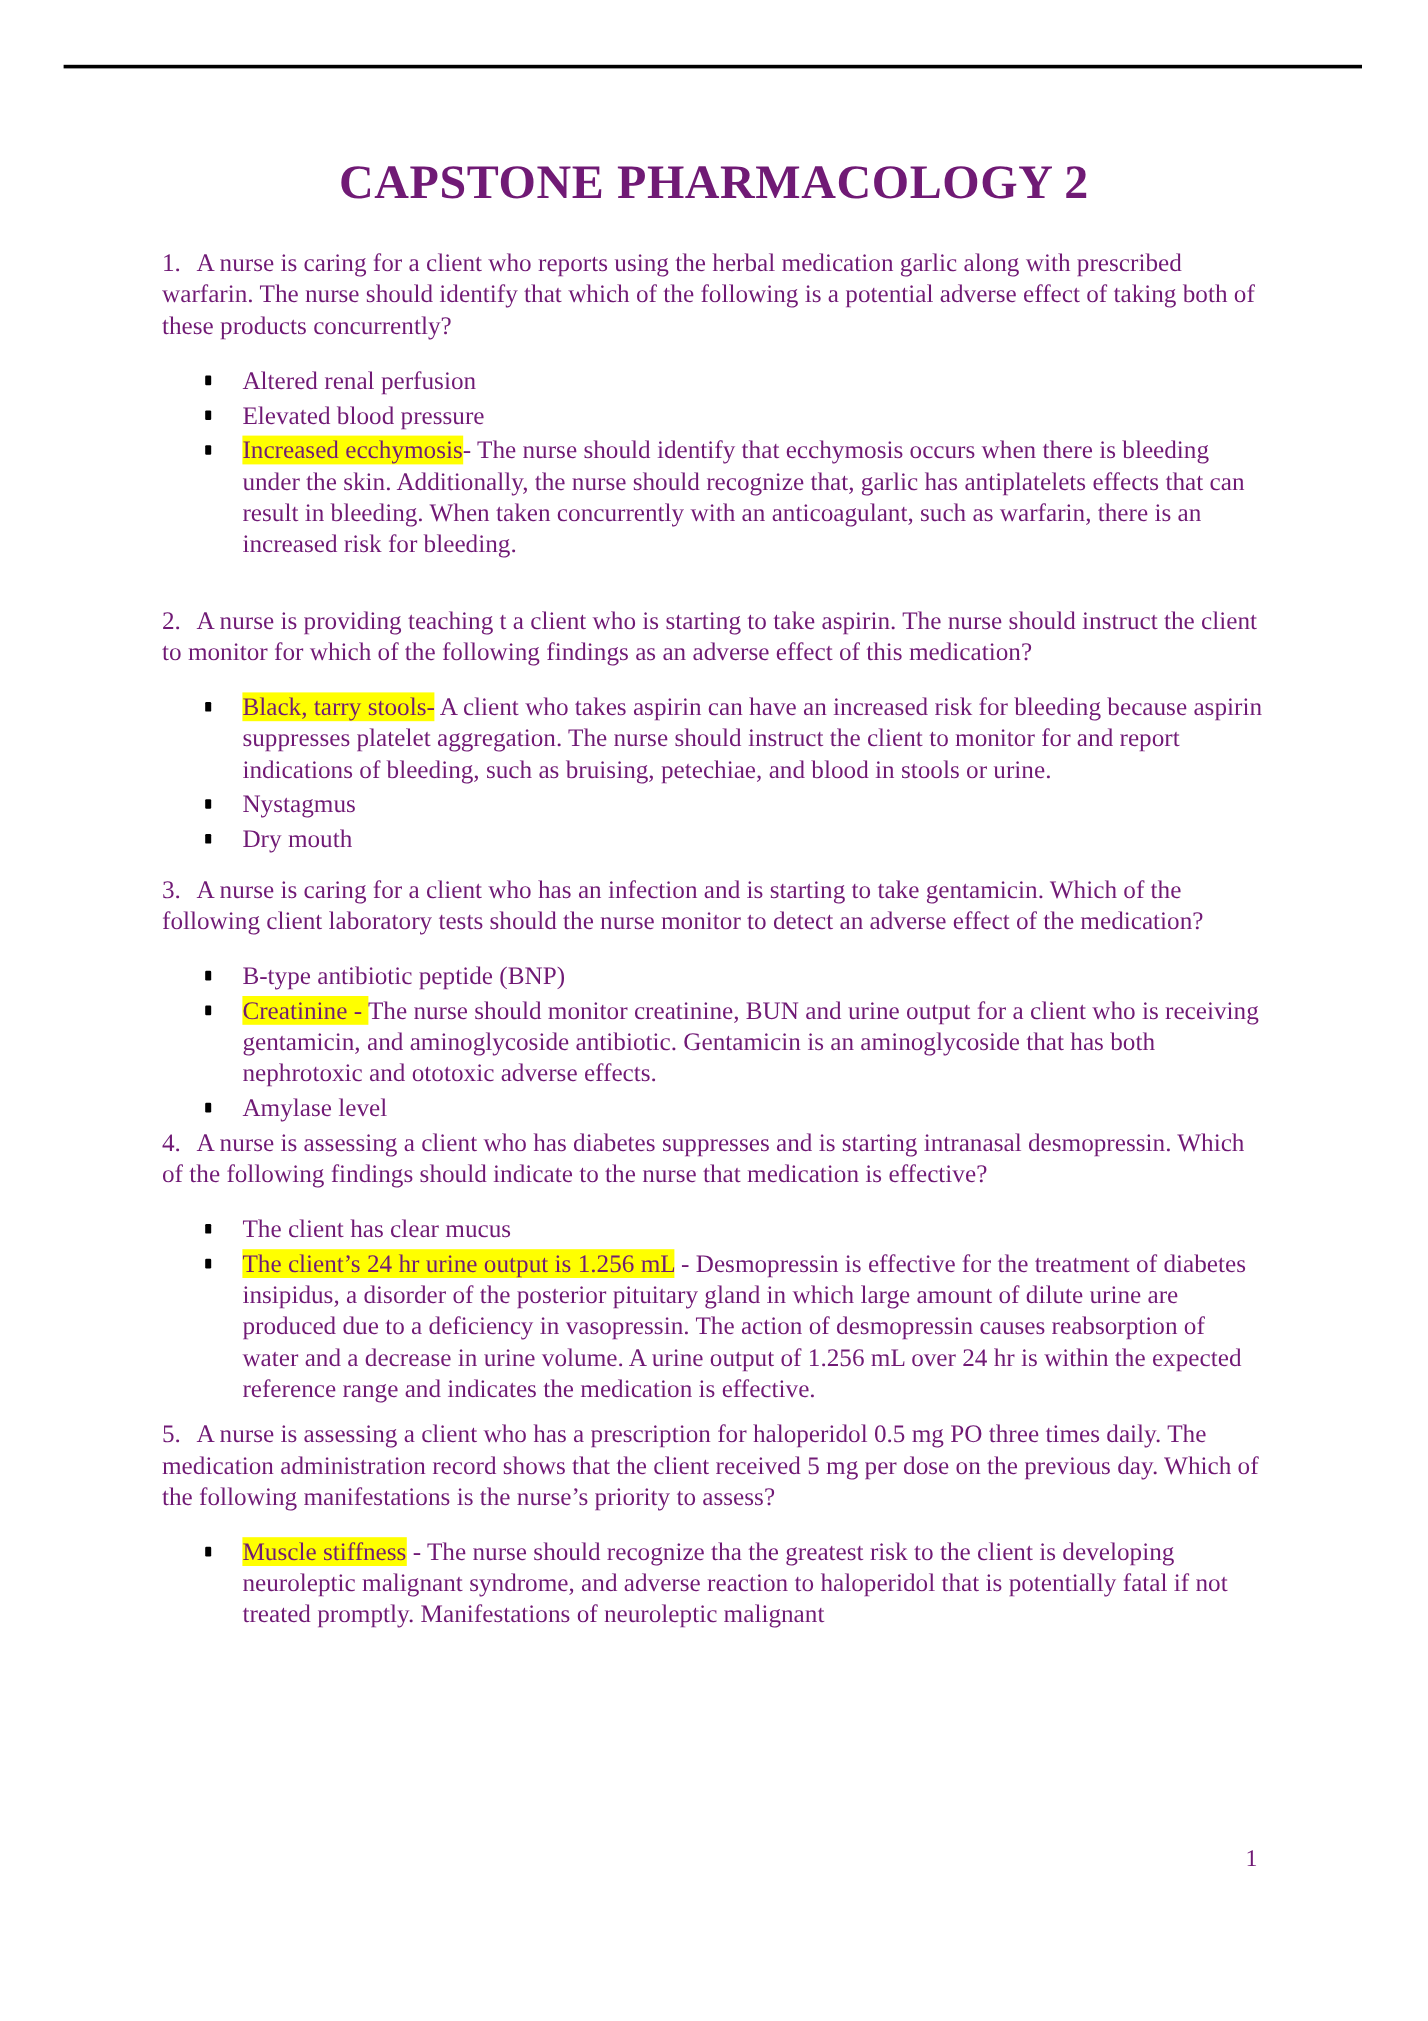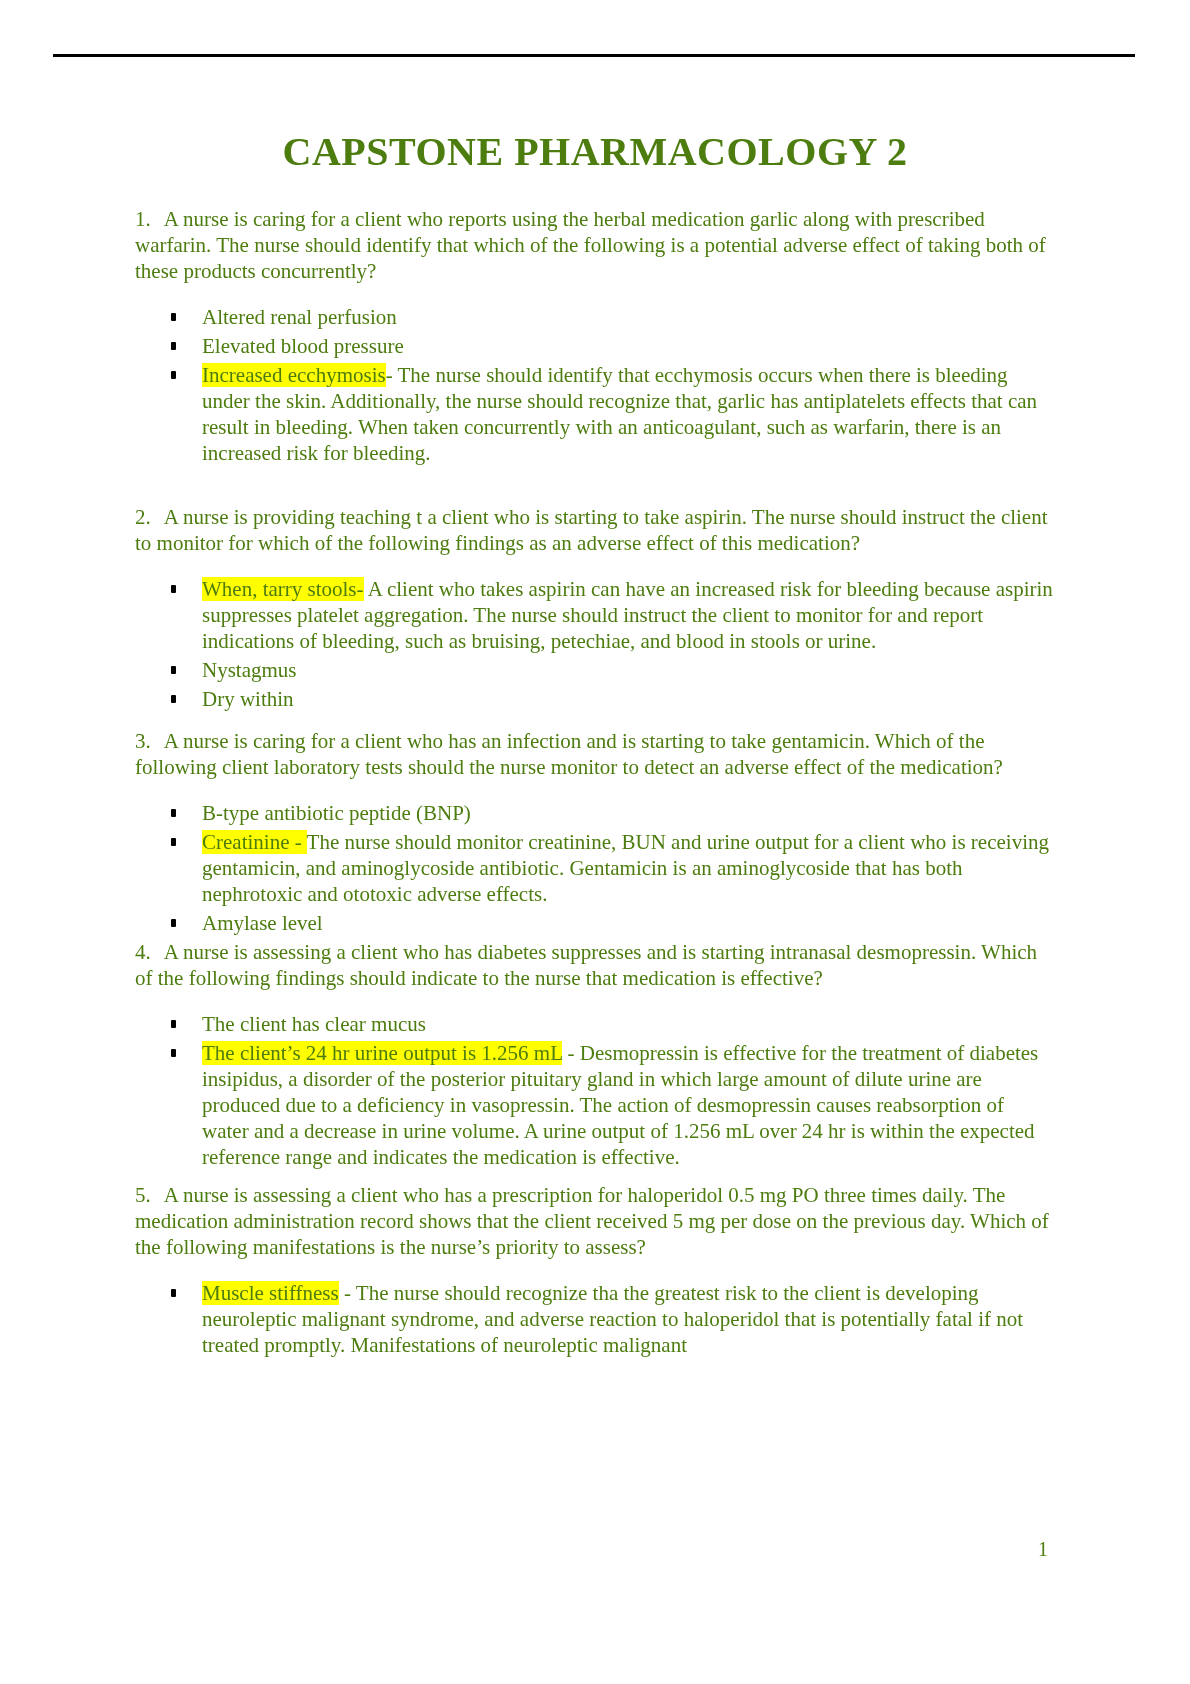--- a/index.html
+++ b/index.html
@@ -1,21 +1,21 @@
 <!DOCTYPE html>
 <html><head>
 <meta charset="utf-8">
 <style>
   html, body { margin: 0; padding: 0; background: #ffffff; }
   .page {
     position: relative;
     width: 1190px;
     height: 1684px;
     background: #ffffff;
-    color: #4d7c0f;
+    color: #701a75;
     font-family: "Liberation Serif", "DejaVu Serif", serif;
     overflow: hidden;
   }
   .top-rule {
     position: absolute;
     left: 53px;
     top: 54px;
     width: 1082px;
     height: 3px;
     background: #000000;
@@ -89,23 +89,23 @@
       <ul class="opts">
         <li class="opt"><span class="bullet"></span><span class="hl"></span><span>Altered renal perfusion</span></li>
         <li class="opt"><span class="bullet"></span><span class="hl"></span><span>Elevated blood pressure</span></li>
         <li class="opt"><span class="bullet"></span><span class="hl">Increased ecchymosis</span><span>- The nurse should identify that ecchymosis occurs when there is bleeding under the skin.  Additionally, the nurse should recognize that, garlic has antiplatelets effects that can result in bleeding. When taken concurrently with an anticoagulant, such as warfarin, there is an increased risk for bleeding.</span></li>
       </ul>
     </section>
 
     <section class="question q2">
       <p class="qtext"><span class="qnum">2.</span><span>A nurse is providing teaching t a client who is starting to take aspirin. The nurse should instruct the client to monitor for which of the following findings as an adverse effect of this medication?</span></p>
       <ul class="opts">
-        <li class="opt"><span class="bullet"></span><span class="hl">When, tarry stools-</span><span> A client who takes aspirin can have an increased risk for bleeding because aspirin suppresses platelet aggregation. The nurse should instruct the client to monitor for and report indications of bleeding, such as bruising, petechiae, and blood in stools or urine.</span></li>
+        <li class="opt"><span class="bullet"></span><span class="hl">Black, tarry stools-</span><span> A client who takes aspirin can have an increased risk for bleeding because aspirin suppresses platelet aggregation. The nurse should instruct the client to monitor for and report indications of bleeding, such as bruising, petechiae, and blood in stools or urine.</span></li>
         <li class="opt"><span class="bullet"></span><span class="hl"></span><span>Nystagmus</span></li>
-        <li class="opt"><span class="bullet"></span><span class="hl"></span><span>Dry within</span></li>
+        <li class="opt"><span class="bullet"></span><span class="hl"></span><span>Dry mouth</span></li>
       </ul>
     </section>
 
     <section class="question q3">
       <p class="qtext"><span class="qnum">3.</span><span>A nurse is caring for a client who has an infection and is starting to take gentamicin. Which of the following client laboratory tests should the nurse monitor to detect an adverse effect of the medication?</span></p>
       <ul class="opts">
         <li class="opt"><span class="bullet"></span><span class="hl"></span><span>B-type antibiotic peptide (BNP)</span></li>
         <li class="opt"><span class="bullet"></span><span class="hl">Creatinine - </span><span>The nurse should monitor creatinine, BUN and urine output for a client who is receiving gentamicin, and aminoglycoside antibiotic.  Gentamicin is an aminoglycoside that has both nephrotoxic and ototoxic adverse effects.</span></li>
         <li class="opt"><span class="bullet"></span><span class="hl"></span><span>Amylase level</span></li>
       </ul>

